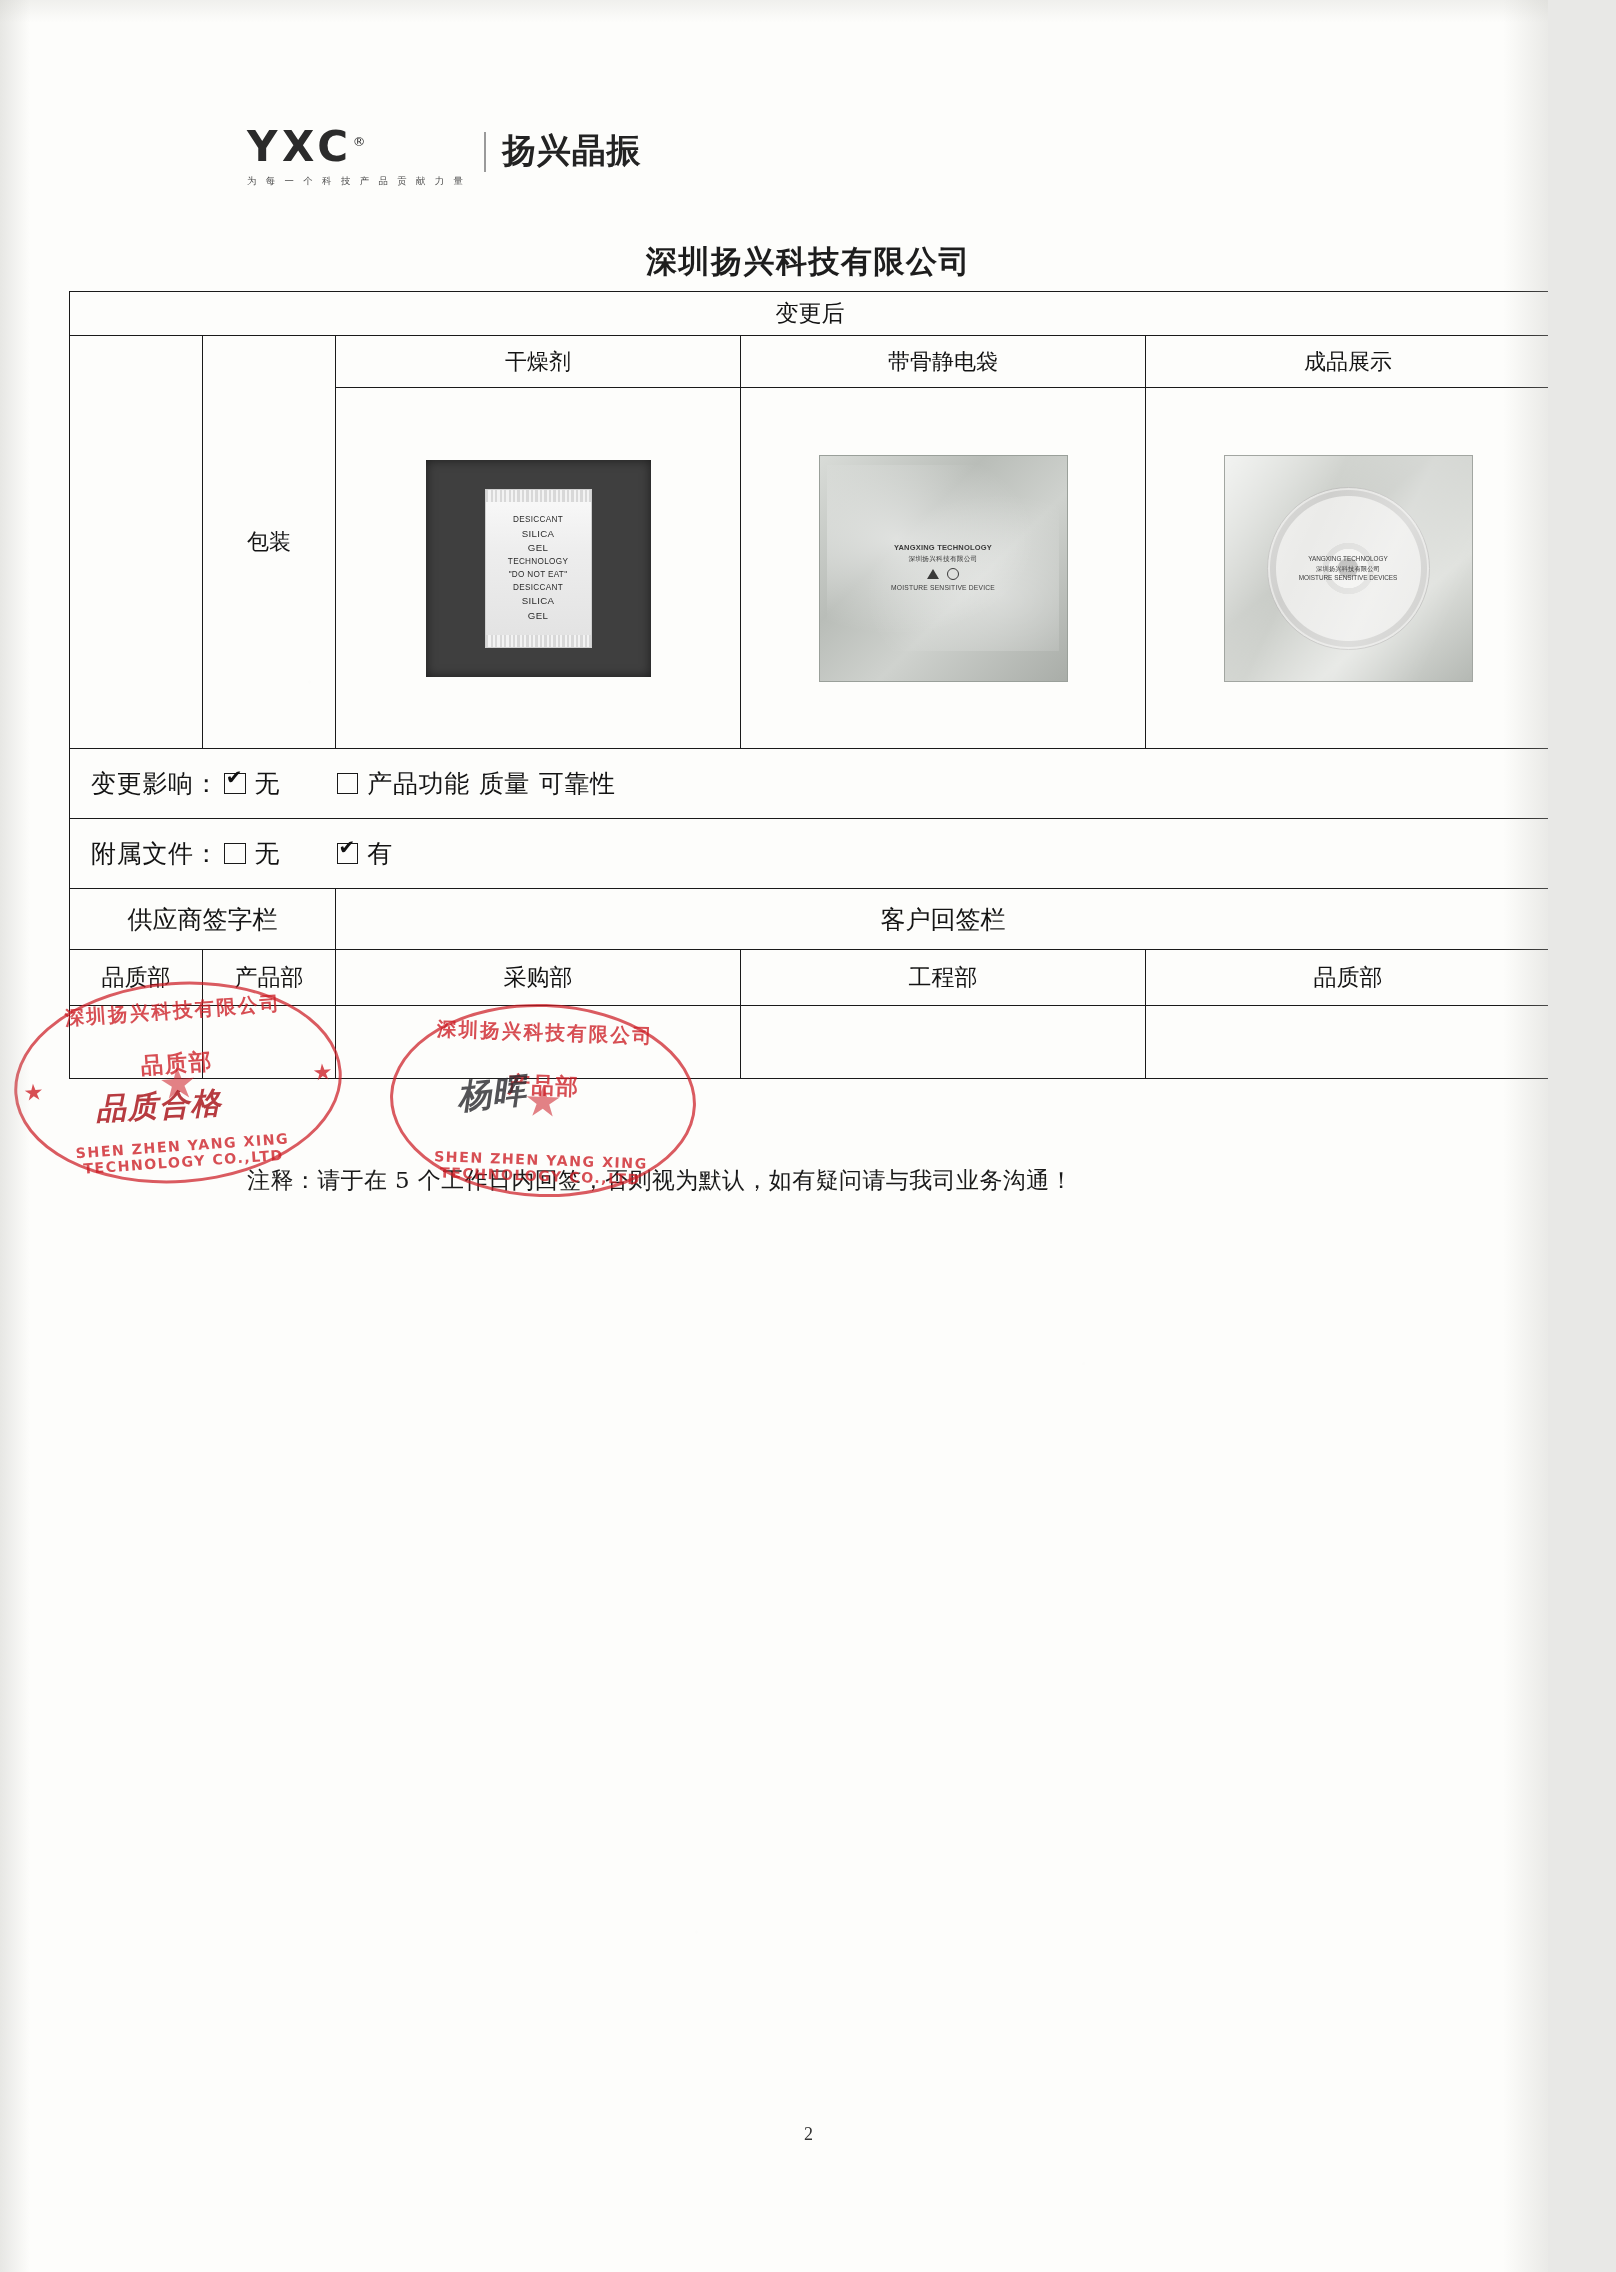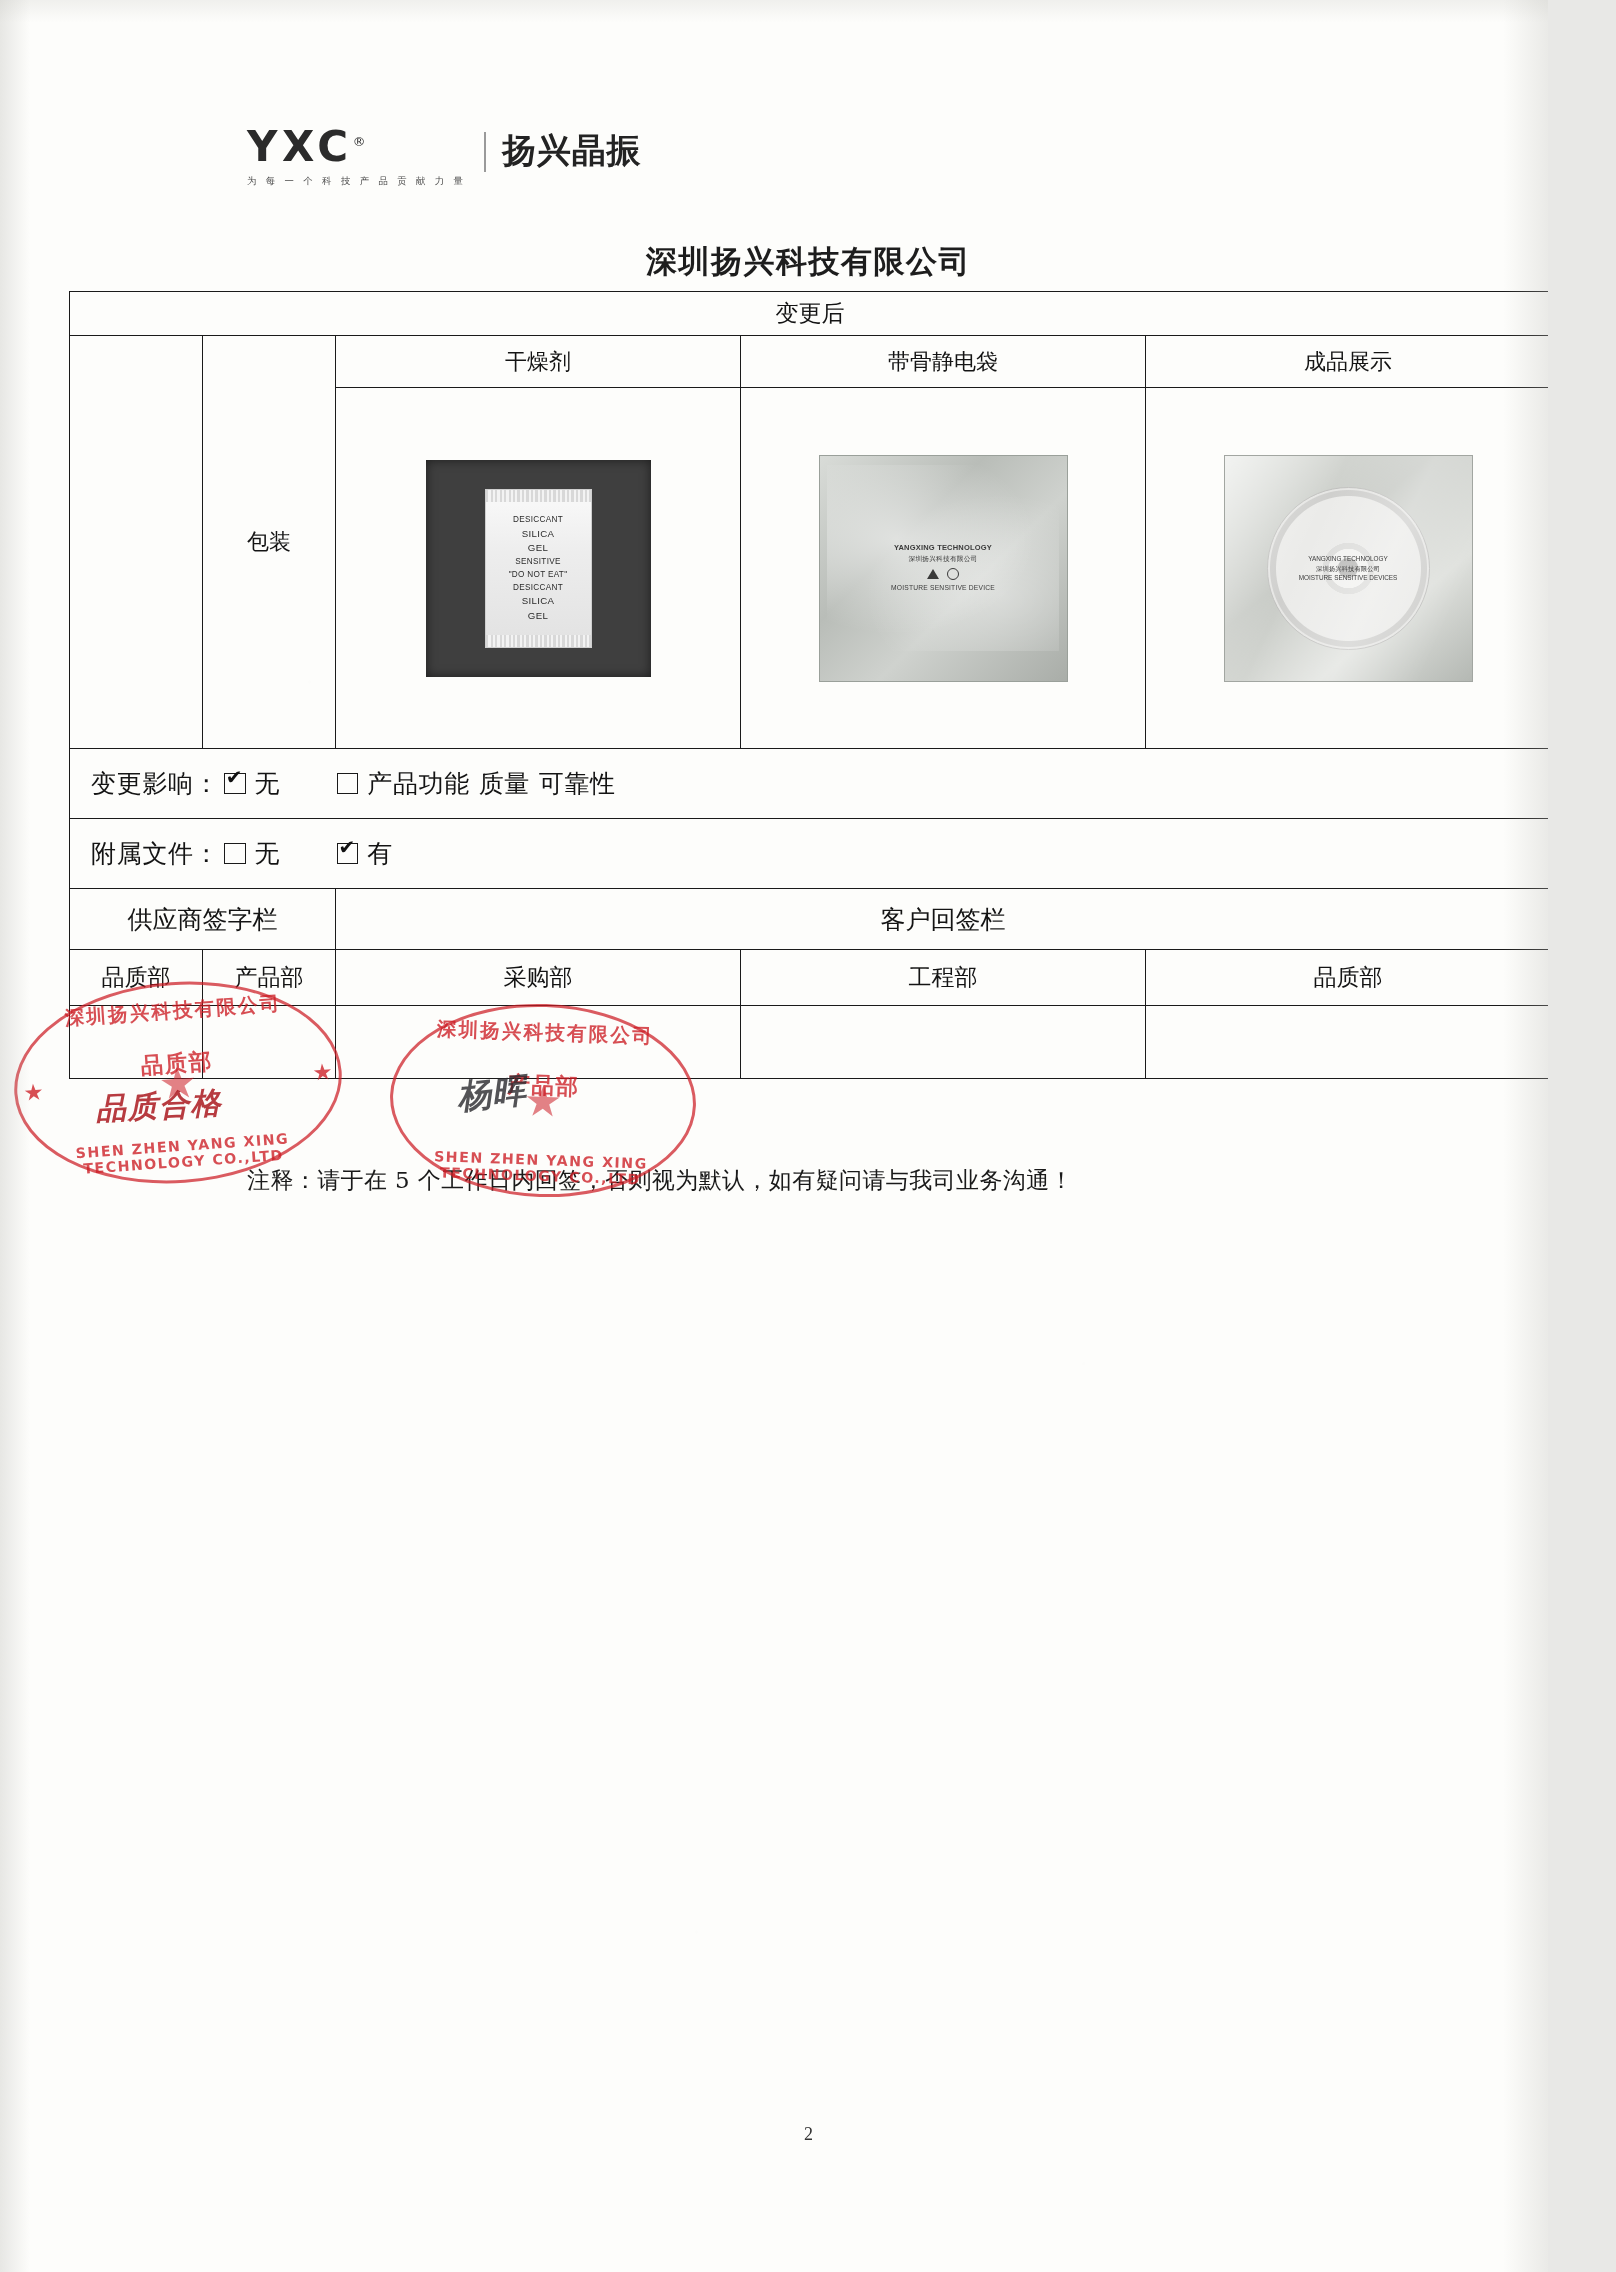--- a/index.html
+++ b/index.html
@@ -424,21 +424,21 @@
       </tr>
 
       <tr>
         <td class="img-cell">
           <div class="img-frame">
             <div class="photo-desiccant">
               <div class="sachet">
                 <span>DESICCANT</span>
                 <span class="big">SILICA</span>
                 <span class="big">GEL</span>
-                <span>SENSITIVE</span>
+                <span>TECHNOLOGY</span>
                 <span>"DO NOT EAT"</span>
                 <span>DESICCANT</span>
                 <span class="big">SILICA</span>
                 <span class="big">GEL</span>
               </div>
             </div>
           </div>
         </td>
         <td class="img-cell">
           <div class="img-frame">

